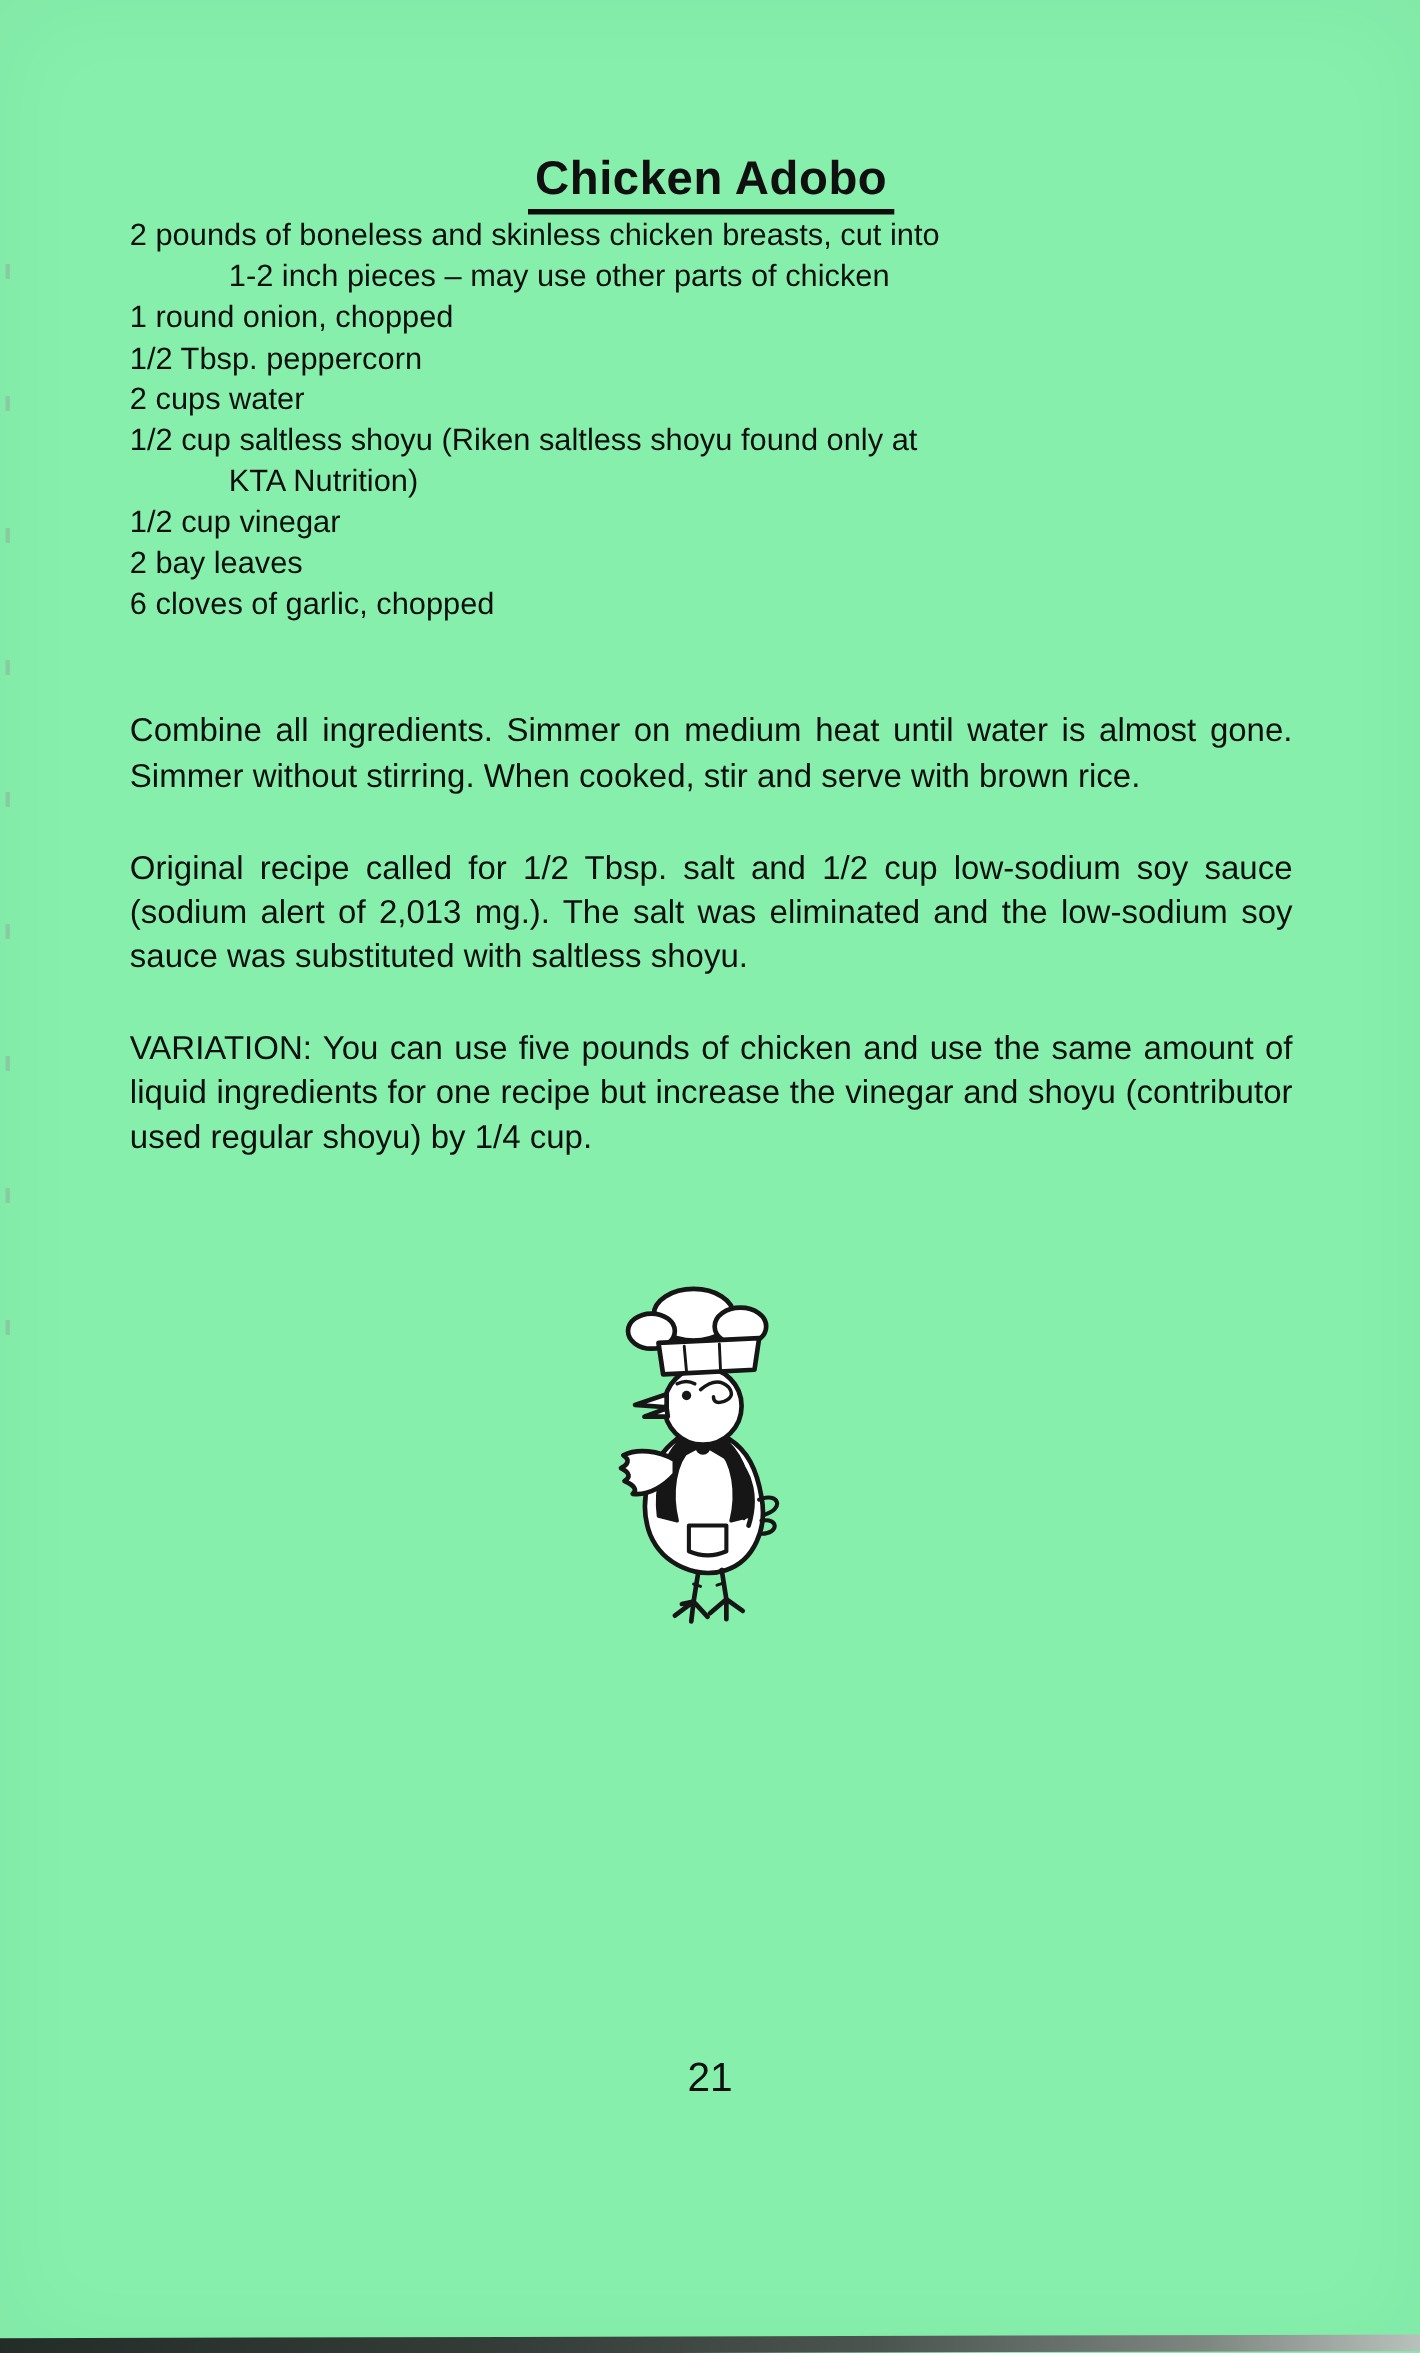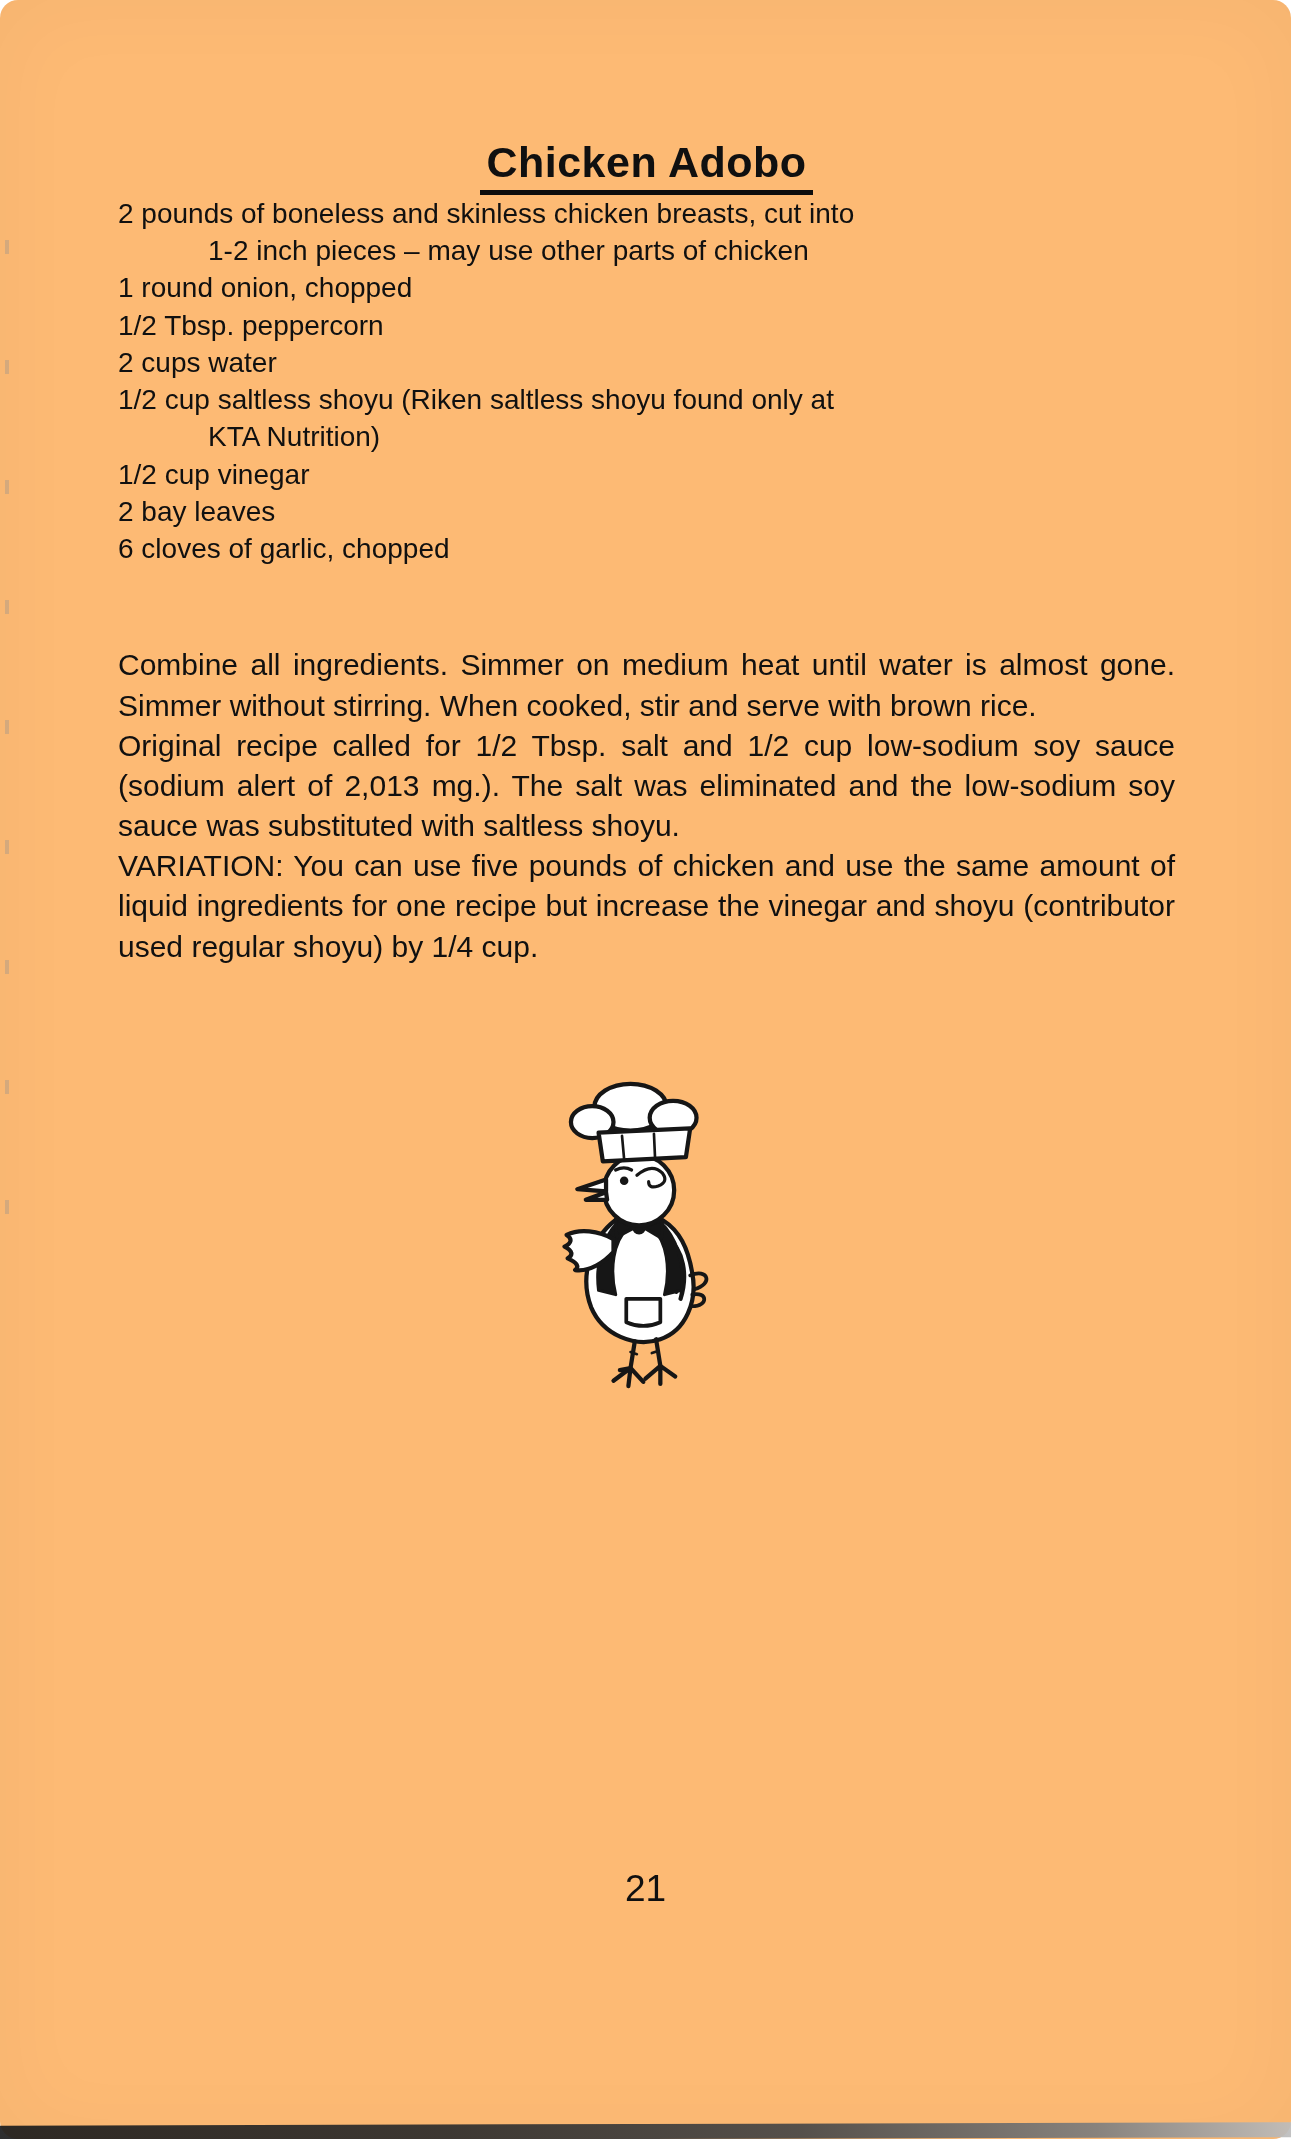--- a/index.html
+++ b/index.html
@@ -8,24 +8,23 @@
     width: 1291px;
     height: 2139px;
     position: relative;
     overflow: hidden;
     font-family: "Liberation Sans", "DejaVu Sans", sans-serif;
     color: #101010;
   }
   .page {
     position: absolute;
     inset: 0;
-    background: #fdba74;
+    background: #86efac;
     padding: 138px 116px 0 118px;
     box-shadow: inset 0 0 90px rgba(0,0,0,0.035);
-    border-radius: 18px;
   }
   .title-wrap { text-align: center; }
   .title {
     display: inline-block;
     font-size: 43px;
     font-weight: 700;
     letter-spacing: 0.5px;
     border-bottom: 5px solid #0d0d0d;
     padding: 0 6px 3px 6px;
   }
@@ -37,20 +36,21 @@
   .ingredients {
     font-size: 28px;
     line-height: 1.33;
   }
   .ing { white-space: nowrap; }
   .ing.indent { padding-left: 90px; }
   .para {
     font-size: 30px;
     line-height: 1.34;
     text-align: justify;
+    margin-top: 44px;
   }
   .para.first { margin-top: 78px; }
   .illustration {
     margin-top: 104px;
     text-align: center;
   }
   .illustration svg { display: inline-block; }
   .page-number {
     position: absolute;
     left: 0;

